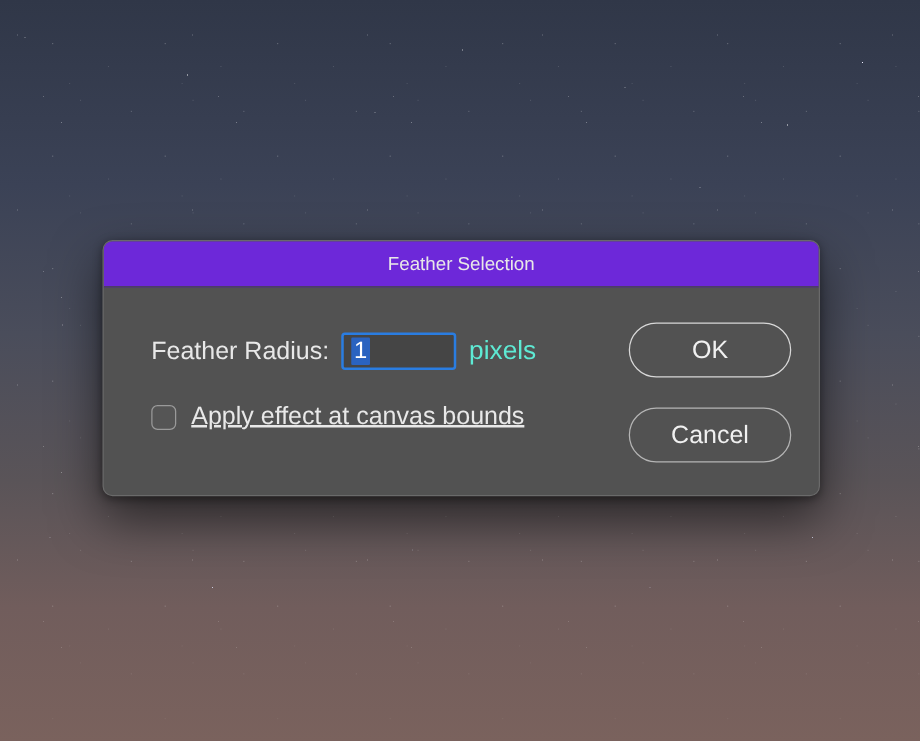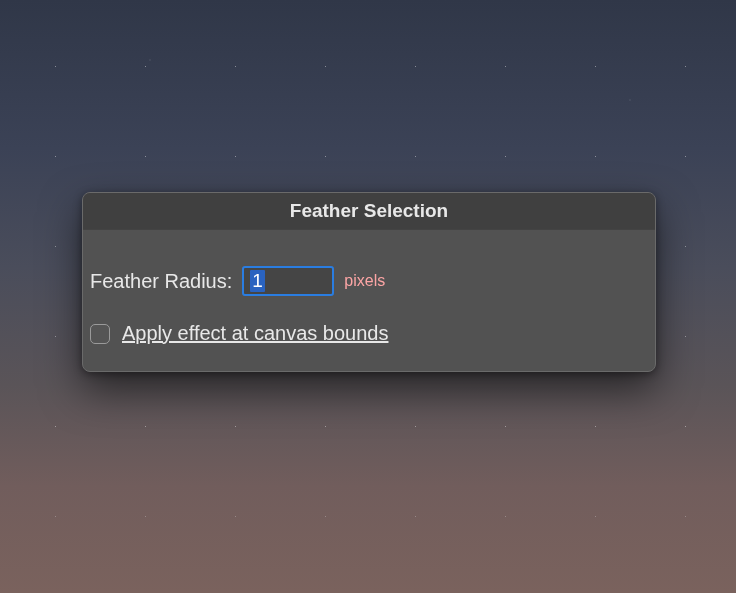--- a/index.html
+++ b/index.html
@@ -84,30 +84,30 @@
     box-shadow: 0 18px 40px rgba(0,0,0,.55), 0 2px 8px rgba(0,0,0,.4);
     color: #e8e8e8;
     overflow: hidden;
   }
 
   .titlebar {
     height: 36px;
     display: flex;
     align-items: center;
     justify-content: center;
-    font-size: 19px;
-    font-weight: 700;
+    font-size: 15px;
+    font-weight: 400;
     color: #e8e8e8;
     border-bottom: 1px solid #434343;
-    background: #404040;
+    background: #6d28d9;
   }
 
   .body {
     display: flex;
-    padding: 18px 22px 26px 7px;
+    padding: 18px 22px 26px 38px;
     text-align: right;
   }
 
   .controls {
     flex: 1;
     display: flex;
     flex-direction: column;
     gap: 26px;
     padding-top: 18px;
   }
@@ -138,22 +138,22 @@
     align-items: center;
   }
   .num-input .sel {
     background: #2a63c0;
     color: #fff;
     padding: 0 2px;
     border-radius: 1px;
   }
 
   .unit {
-    font-size: 16px;
-    color: #fca5a5;
+    font-size: 21px;
+    color: #5eead4;
   }
 
   .check-row {
     display: flex;
     align-items: center;
     gap: 12px;
     font-size: 20px;
     color: #e8e8e8;
     text-decoration: underline;
   }
@@ -220,15 +220,23 @@
         <span class="unit">pixels</span>
       </div>
 
       <label class="check-row">
         <span class="checkbox"></span>
         <span>Apply effect at canvas bounds</span>
       </label>
 
     </div>
 
+    <div class="buttons">
+      <div class="pill primary">
+        <span>OK</span>
+      </div>
+      <div class="pill">
+        <span>Cancel</span>
+      </div>
+    </div>
 
   </div>
 </div>
 
 </body></html>

